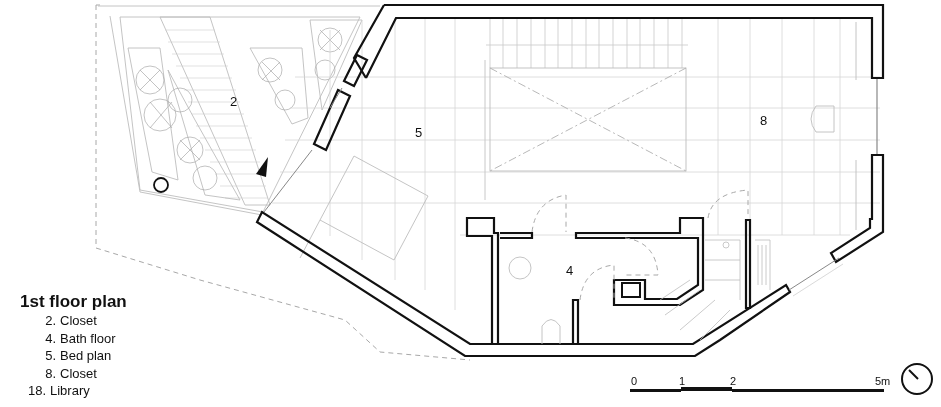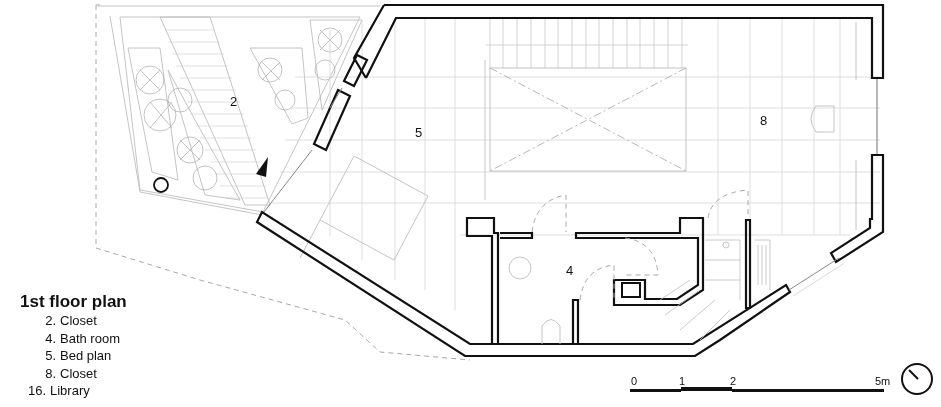--- a/index.html
+++ b/index.html
@@ -186,28 +186,28 @@
 
 <div class="legend">
   <div class="legend-title">1st floor plan</div>
   <ul class="legend-list">
     <li>
         <span class="legend-num">2.</span>
         <span>Closet</span>
       </li>
     <li>
         <span class="legend-num">4.</span>
-        <span>Bath room</span>
+        <span>Bath floor</span>
       </li>
     <li>
         <span class="legend-num">5.</span>
         <span>Bed plan</span>
       </li>
     <li>
         <span class="legend-num">8.</span>
         <span>Closet</span>
       </li>
     <li>
-        <span class="legend-num" style="width:30px">16.</span>
+        <span class="legend-num" style="width:30px">18.</span>
         <span>Library</span>
       </li>
   </ul>
 </div>
 
 </body></html>

